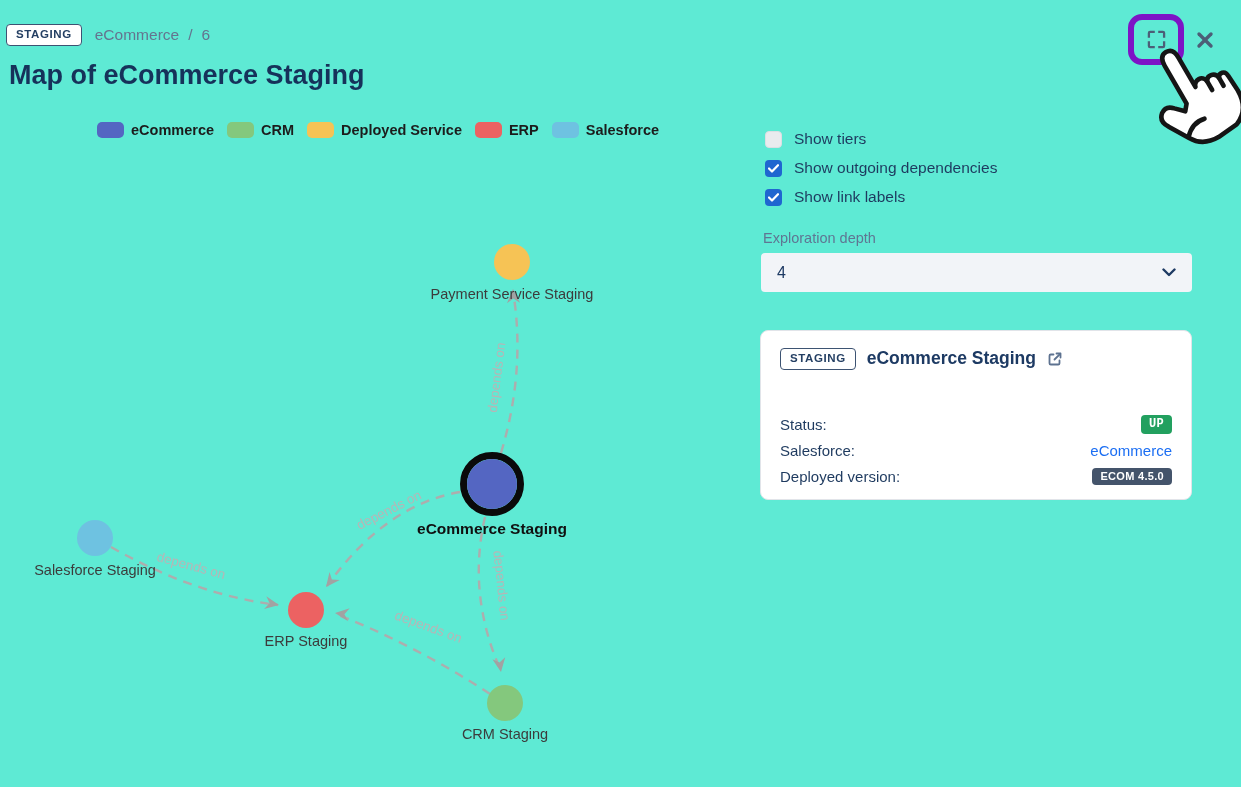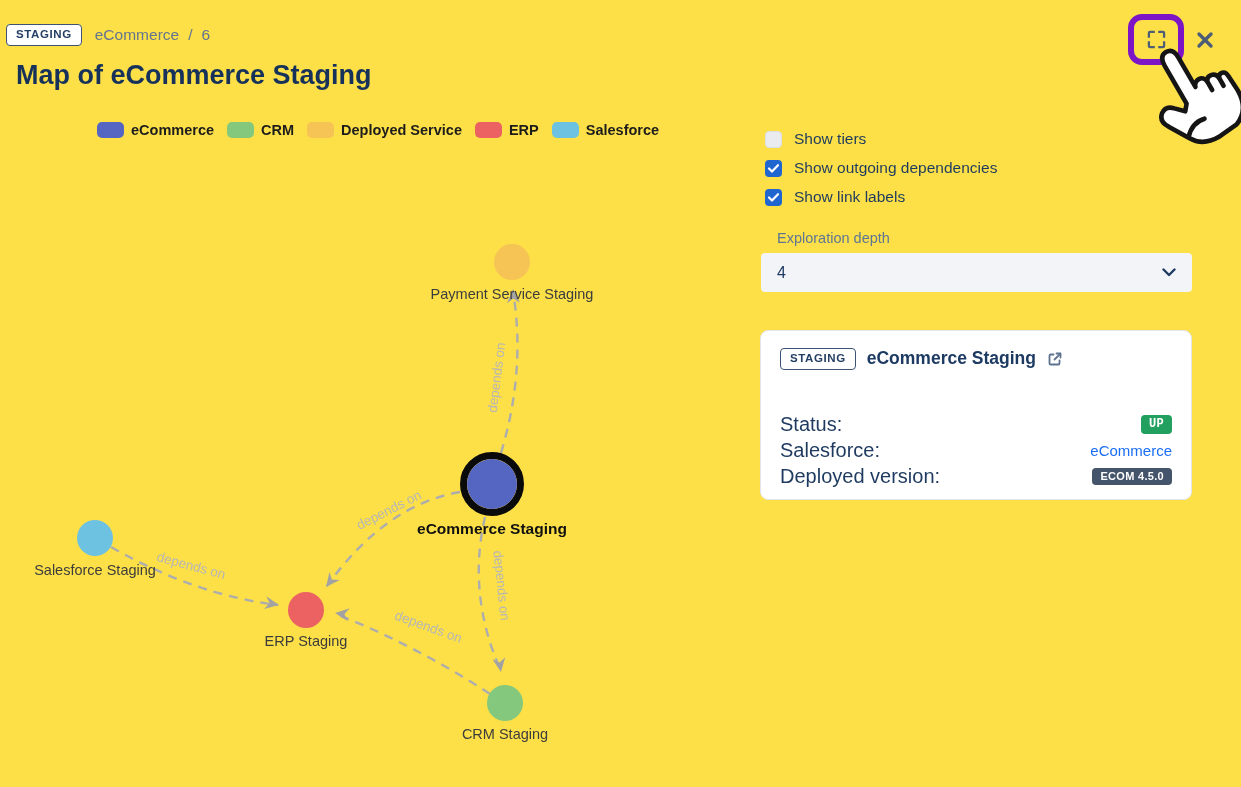--- a/index.html
+++ b/index.html
@@ -1,28 +1,28 @@
 <!DOCTYPE html>
 <html><head>
 <meta charset="utf-8">
 <style>
   * { margin:0; padding:0; box-sizing:border-box; }
   html,body { background:#ffffff; }
   body { font-family:"Liberation Sans","DejaVu Sans",sans-serif; }
-  #app { position:relative; width:1241px; height:787px; background:#fde047; overflow:hidden;padding-left:48px; }
+  #app { position:relative; width:1241px; height:787px; background:#5eead4; overflow:hidden;padding-left:48px; }
 
   
   .env-badge {
     display:inline-block; border:1.6px solid #3d5372; color:#243f63;
     font-size:11.5px; font-weight:bold; letter-spacing:.6px;
     padding:3px 9px; border-radius:4px; line-height:1.2; background:#fff;
   }
   #header-row { position:absolute; left:6px; top:24px; display:flex; align-items:center; gap:13px; }
   #breadcrumb { display:flex; align-items:center; gap:9px; font-size:15.5px; color:#64748f; }
-  #page-title { position:absolute; left:16px; top:60px; font-size:27px; font-weight:bold; color:#16325a; }
+  #page-title { position:absolute; left:9px; top:60px; font-size:27px; font-weight:bold; color:#16325a; }
 
   
   #fullscreen-wrap {
     position:absolute; left:1128px; top:14px; width:56px; height:51px;
     border:6px solid #7d14c6; border-radius:14px;
     display:flex; align-items:center; justify-content:center; background:transparent;
   }
   #close-btn { position:absolute; left:1192px; top:27px; width:26px; height:26px;
     display:flex; align-items:center; justify-content:center; cursor:pointer; }
   #hand-svg { position:absolute; left:1114px; top:46px; overflow:visible; pointer-events:none; }
@@ -43,35 +43,35 @@
   .node-label.selected { font-size:15.5px; font-weight:bold; fill:#101010; }
 
   
   .cb-row { position:absolute; left:765px; display:flex; align-items:flex-end; gap:12px; height:20px; }
   .checkbox { width:17px; height:17px; border-radius:4px; flex:0 0 auto;
     display:flex; align-items:center; justify-content:center; cursor:pointer; }
   .checkbox.unchecked { background:#e9ebee; border:1px solid #dcdfe3; }
   .checkbox.checked { background:#1f66d0; }
   .cb-label { font-size:15.5px; color:#1e3a5f; }
 
-  #exploration-label { position:absolute; left:763px; top:230px; font-size:14.5px; color:#5f7693;margin-left:14px; }
+  #exploration-label { position:absolute; left:763px; top:230px; font-size:14.5px; color:#5f7693; }
   #exploration-select { position:absolute; left:761px; top:253px; width:431px; height:39px;
     background:#f2f4f8; border-radius:4px; display:flex; align-items:center;
     padding:0 16px; cursor:pointer; }
   #exploration-value { font-size:16px; color:#1e3a63; }
   #exploration-chevron { margin-left:auto; }
 
   
   #detail-card { position:absolute; left:760px; top:330px; width:432px; height:170px;
     border:1px solid #e1e4e9; border-radius:8px; background:#fff; padding:17px 19px; }
   #card-title-row { display:flex; align-items:center; gap:11px; }
   #card-title { font-size:17.5px; font-weight:bold; color:#1d3a63; }
   #card-rows { position:absolute; left:19px; right:19px; top:82px; display:flex; flex-direction:column; gap:4px; }
   .card-row { display:flex; align-items:center; justify-content:space-between; height:22px; }
-  .card-row-label { font-size:20px; color:#1e3a5f; }
+  .card-row-label { font-size:15px; color:#1e3a5f; }
   .badge-green { background:#22a05f; color:#fff; font-size:12px; font-weight:bold;
     padding:2.5px 8px; border-radius:4px; letter-spacing:.3px;font-family:Liberation Mono, monospace; }
   .badge-dark { background:#44546b; color:#fff; font-size:11px; font-weight:bold;
     padding:2.5px 8px; border-radius:4px; letter-spacing:.3px; }
   .value-link { color:#1b6ef3; font-size:15px; text-decoration:none; cursor:pointer; }
 </style>
 </head>
 <body>
 
 <div id="app" data-interactable="false">

